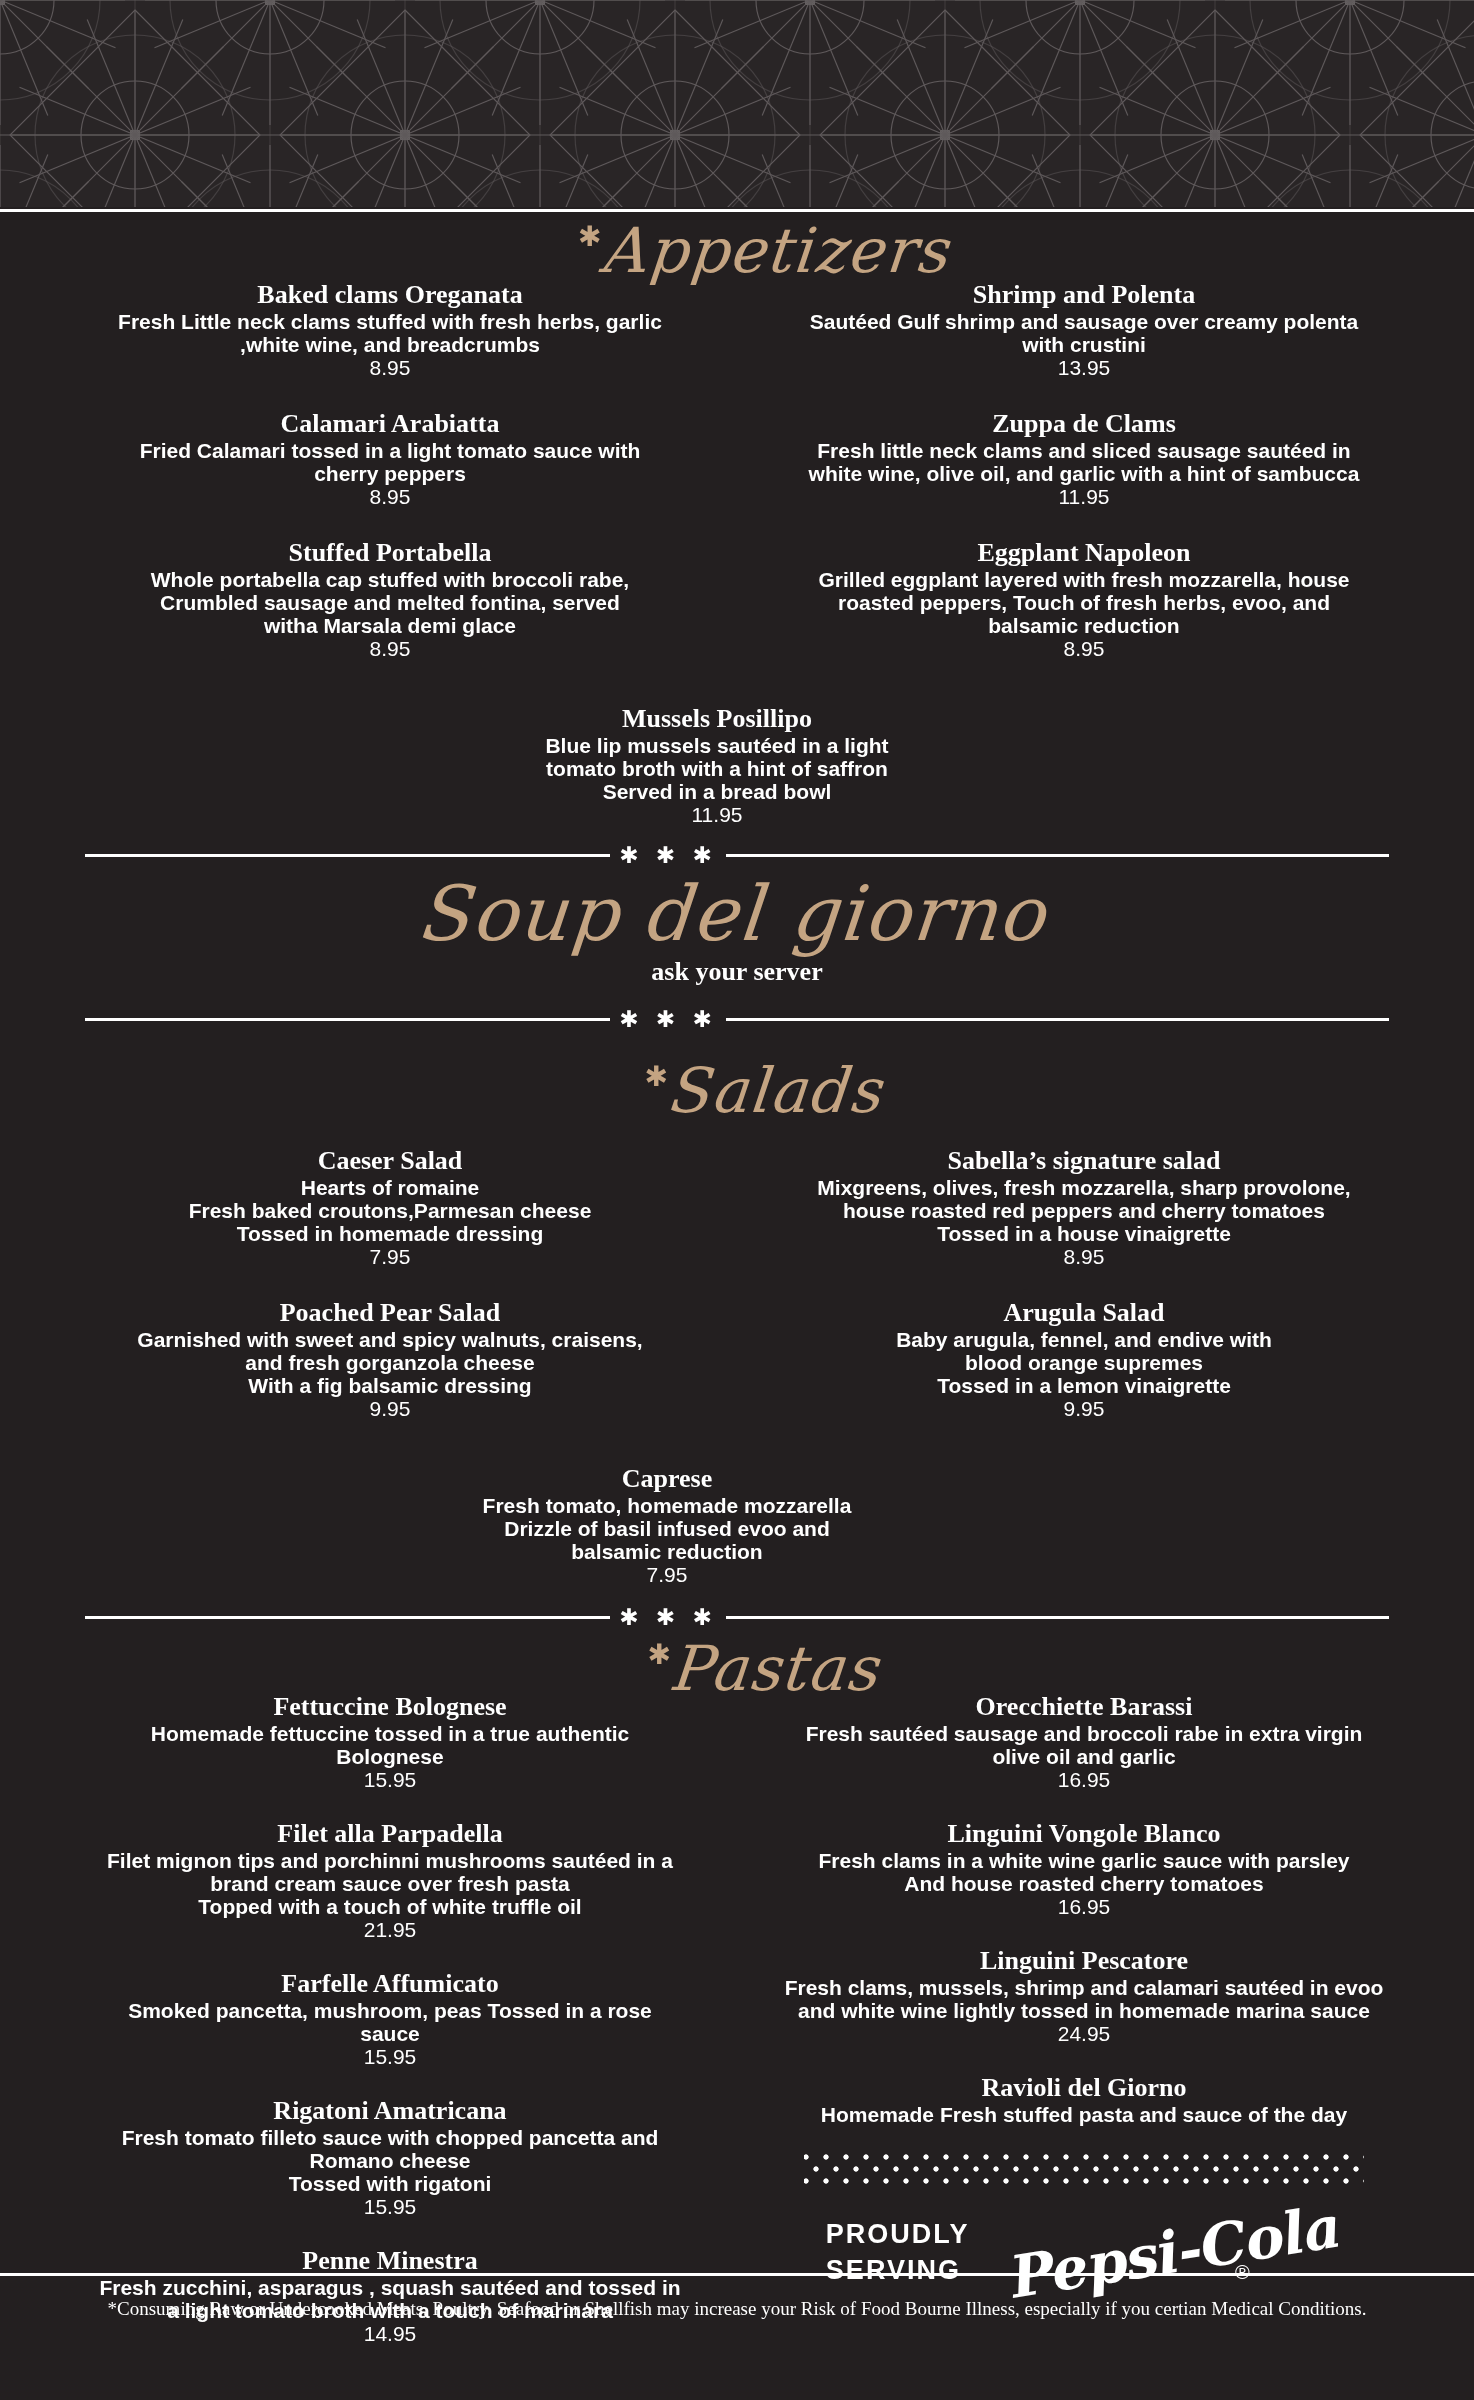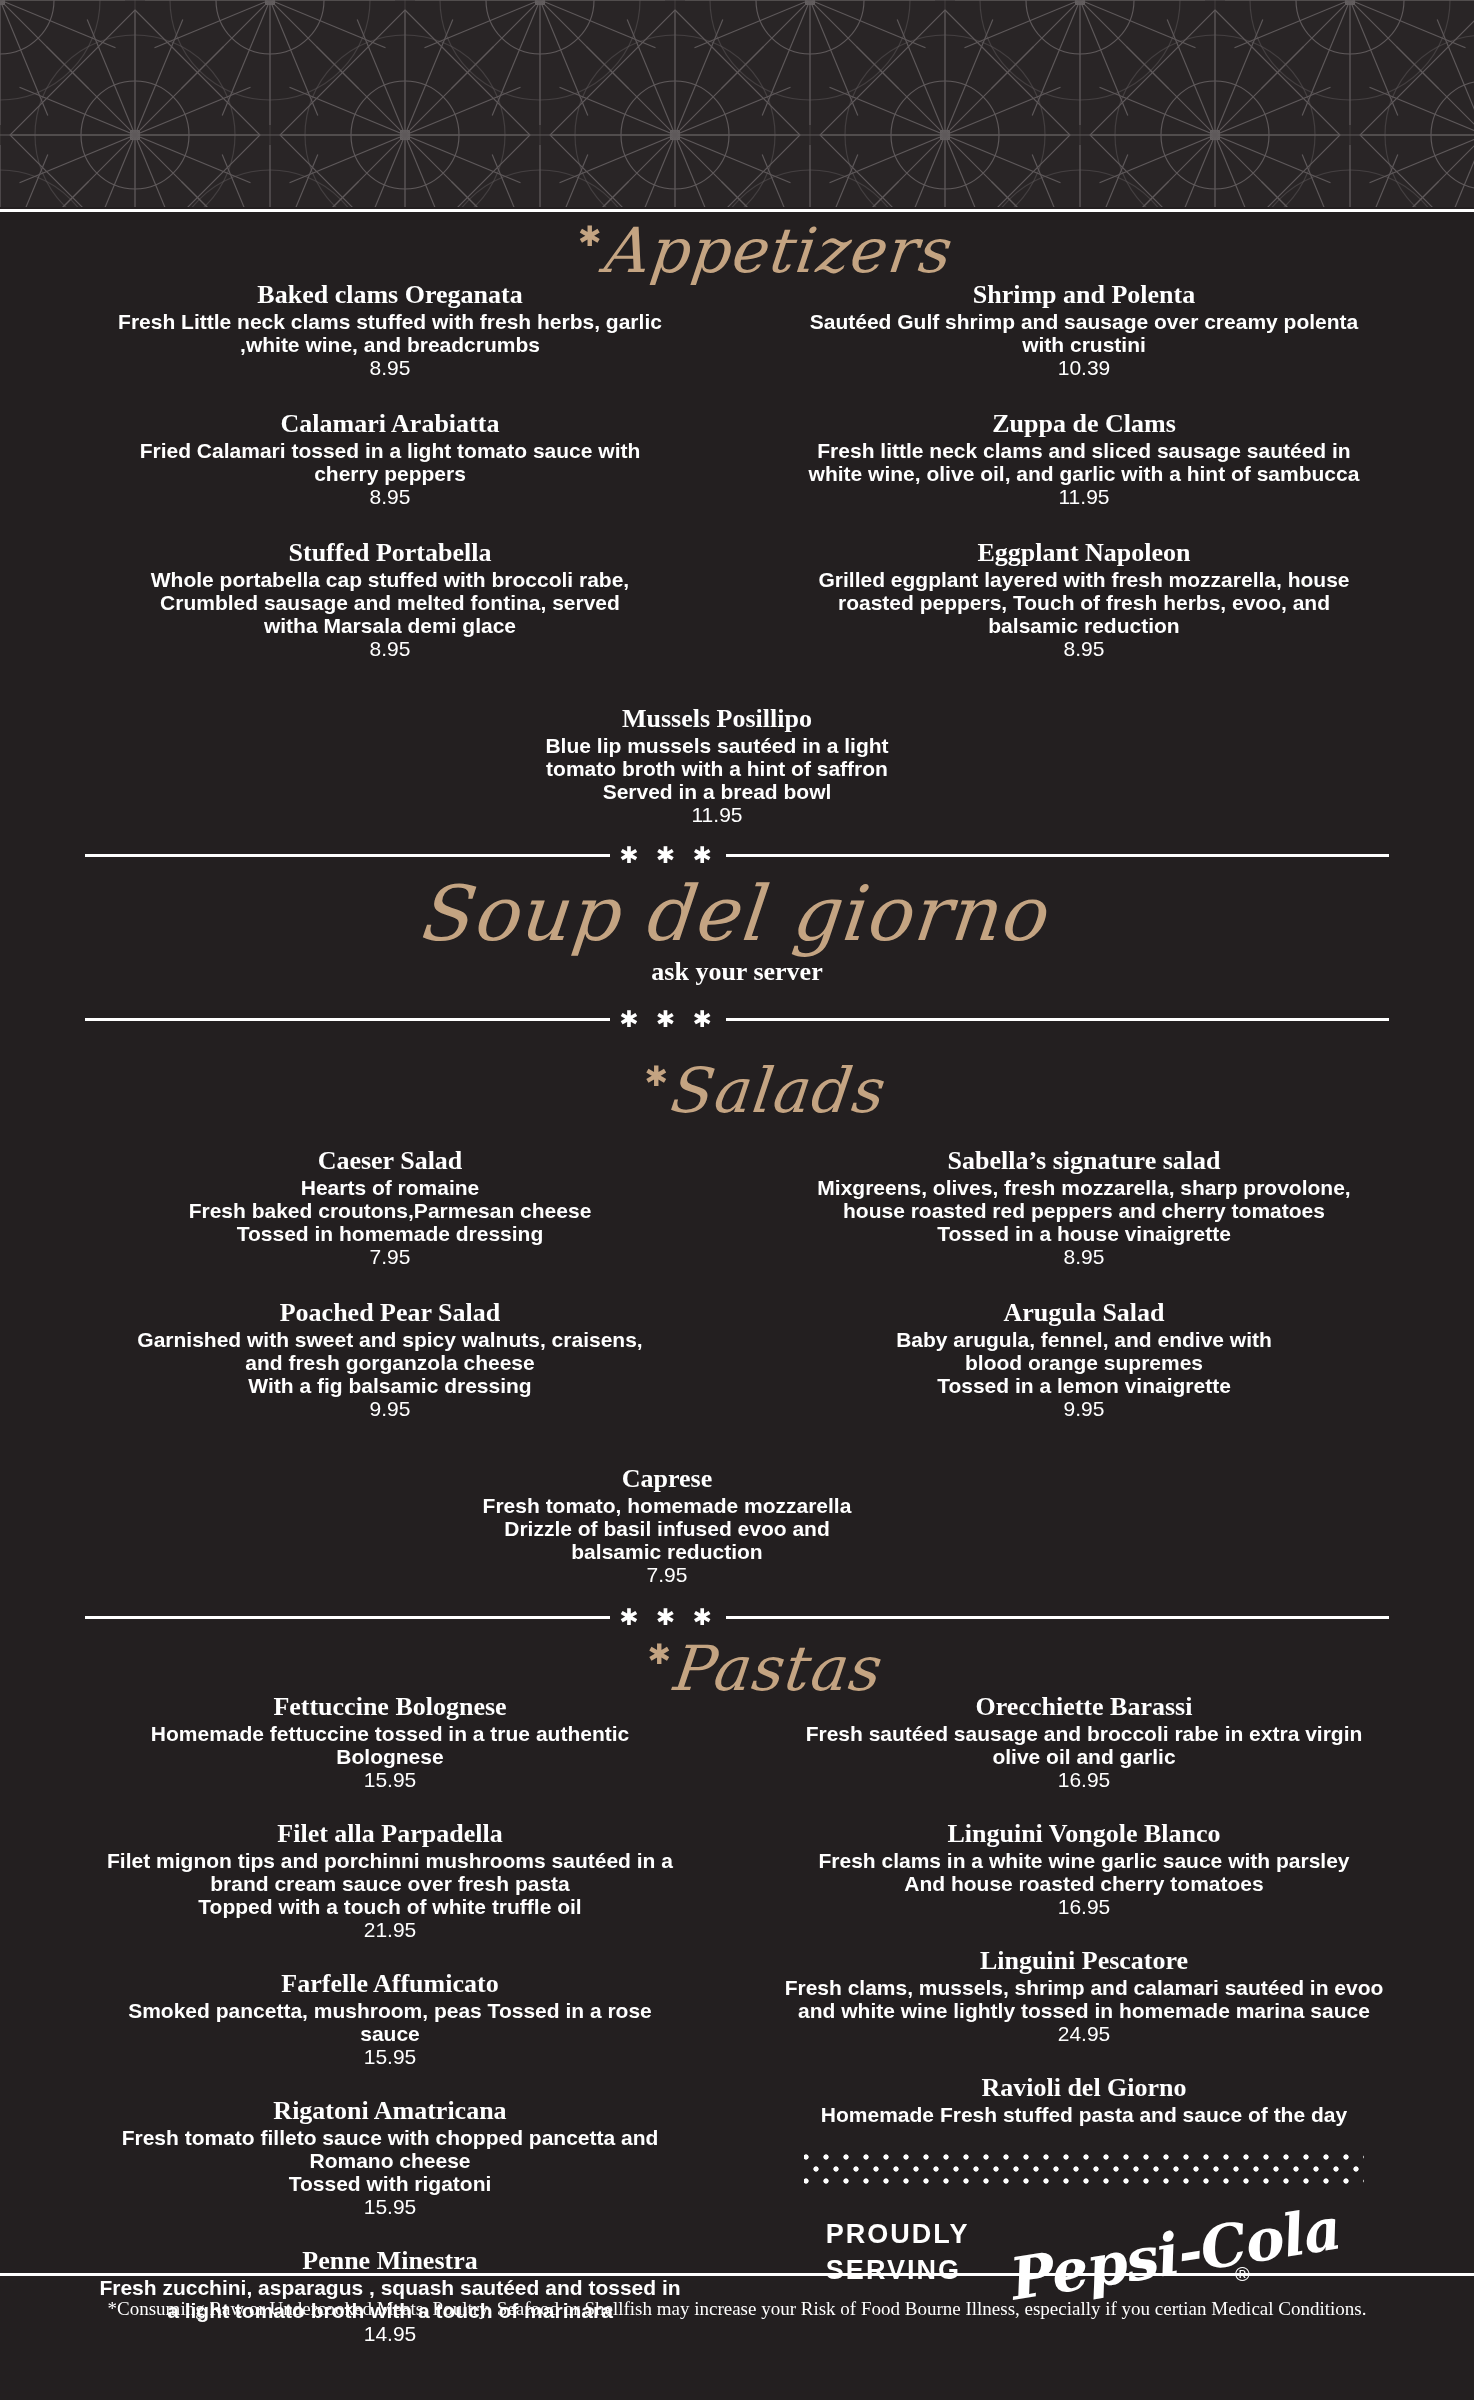--- a/index.html
+++ b/index.html
@@ -76,21 +76,21 @@
   .dots{
     width:560px;height:34px;margin:10px auto 0;
     background-image:
       radial-gradient(circle,#fff 2.3px,rgba(255,255,255,0) 3px),
       radial-gradient(circle,#fff 2.3px,rgba(255,255,255,0) 3px);
     background-size:20px 24px,20px 24px;
     background-position:2px 3px,12px 15px;
     background-repeat:repeat;
   }
   .pepsi-row{
-    display:flex;align-items:flex-end;justify-content:center;
+    display:flex;align-items:center;justify-content:center;
     gap:40px;margin-top:28px;
   }
   .proudly{
     font-weight:bold;font-size:27px;letter-spacing:2px;
     line-height:36px;text-align:left;
   }
   .pepsi-logo{position:relative;transform:rotate(-9deg);}
   .pepsi-script{
     font-family:"DejaVu Serif",serif;font-style:italic;font-weight:bold;
     font-size:58px;letter-spacing:-1px;white-space:nowrap;
@@ -163,21 +163,21 @@
           <div class="name">Stuffed Portabella</div>
           <div class="desc">Whole portabella cap stuffed with broccoli rabe,<br>Crumbled sausage and melted fontina, served<br>witha Marsala demi glace</div>
           <div class="price">8.95</div>
         </div>
       </div>
     <div class="col">
 
         <div class="item">
           <div class="name">Shrimp and Polenta</div>
           <div class="desc">Sautéed Gulf shrimp and sausage over creamy polenta<br>with crustini</div>
-          <div class="price">10.39</div>
+          <div class="price">13.95</div>
         </div>
 
         <div class="item">
           <div class="name">Zuppa de Clams</div>
           <div class="desc">Fresh little neck clams and sliced sausage sautéed  in<br>white wine, olive oil, and garlic with a hint of sambucca</div>
           <div class="price">11.95</div>
         </div>
 
         <div class="item">
           <div class="name">Eggplant Napoleon</div>

